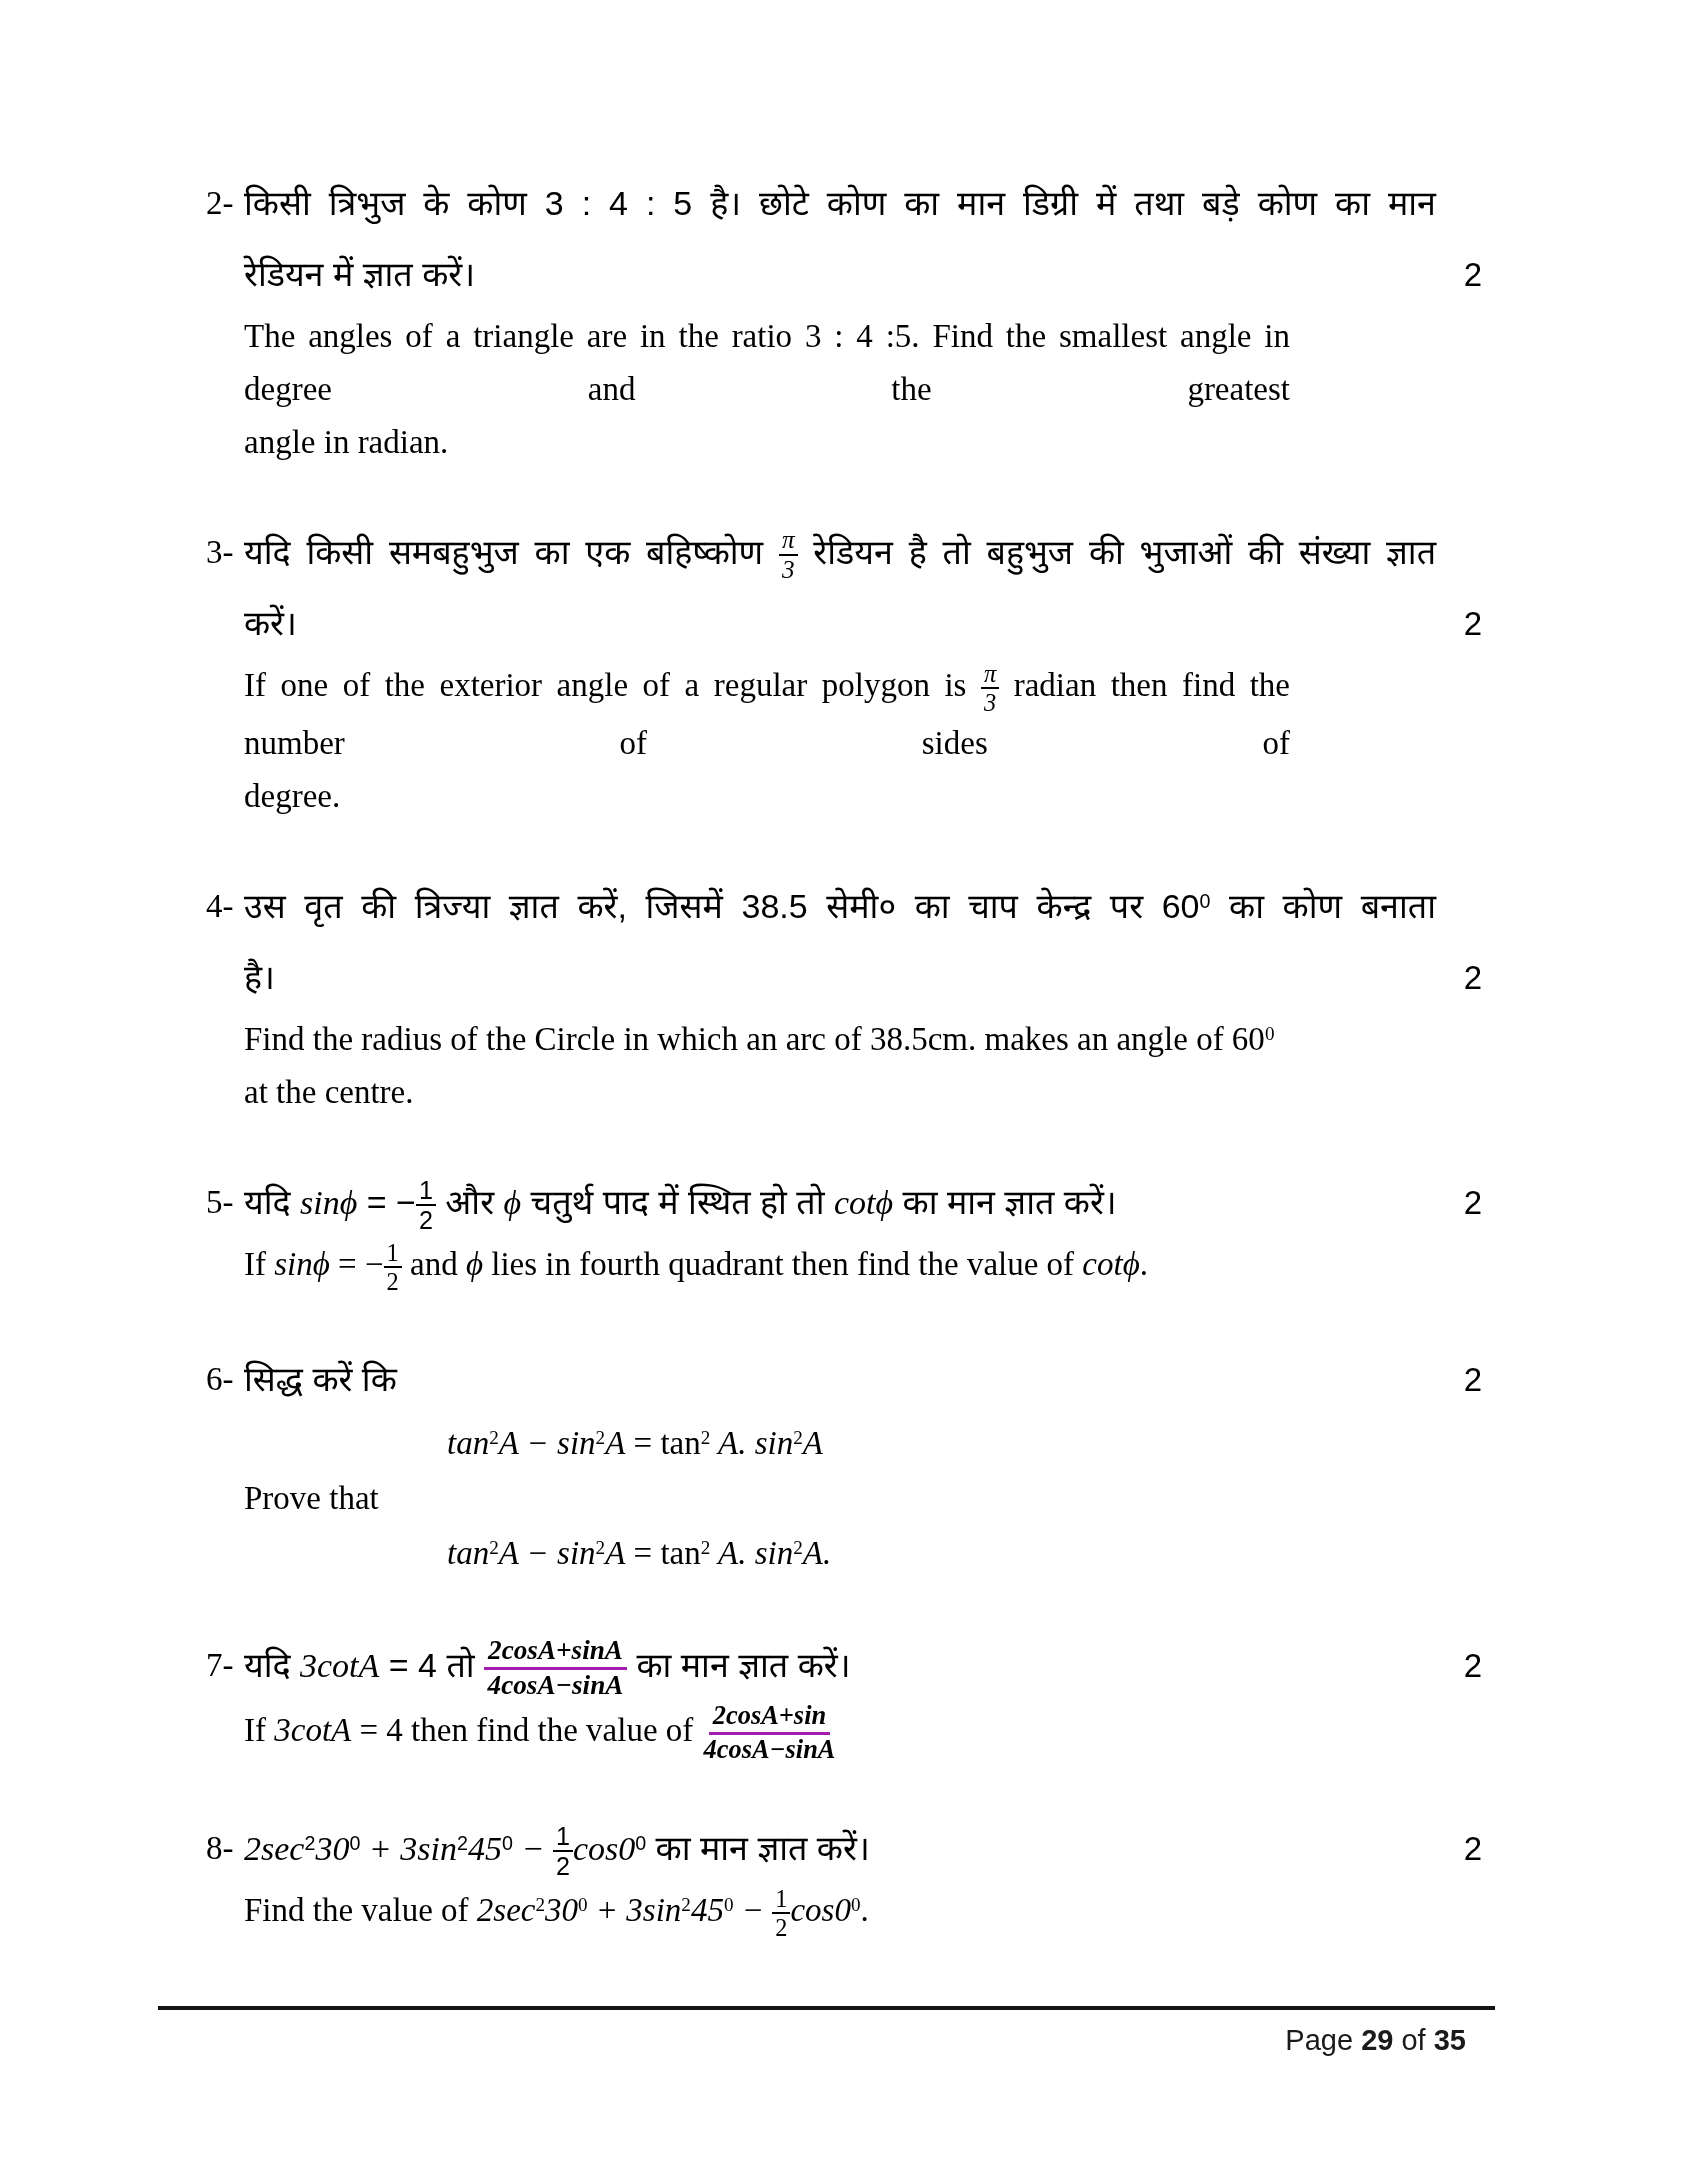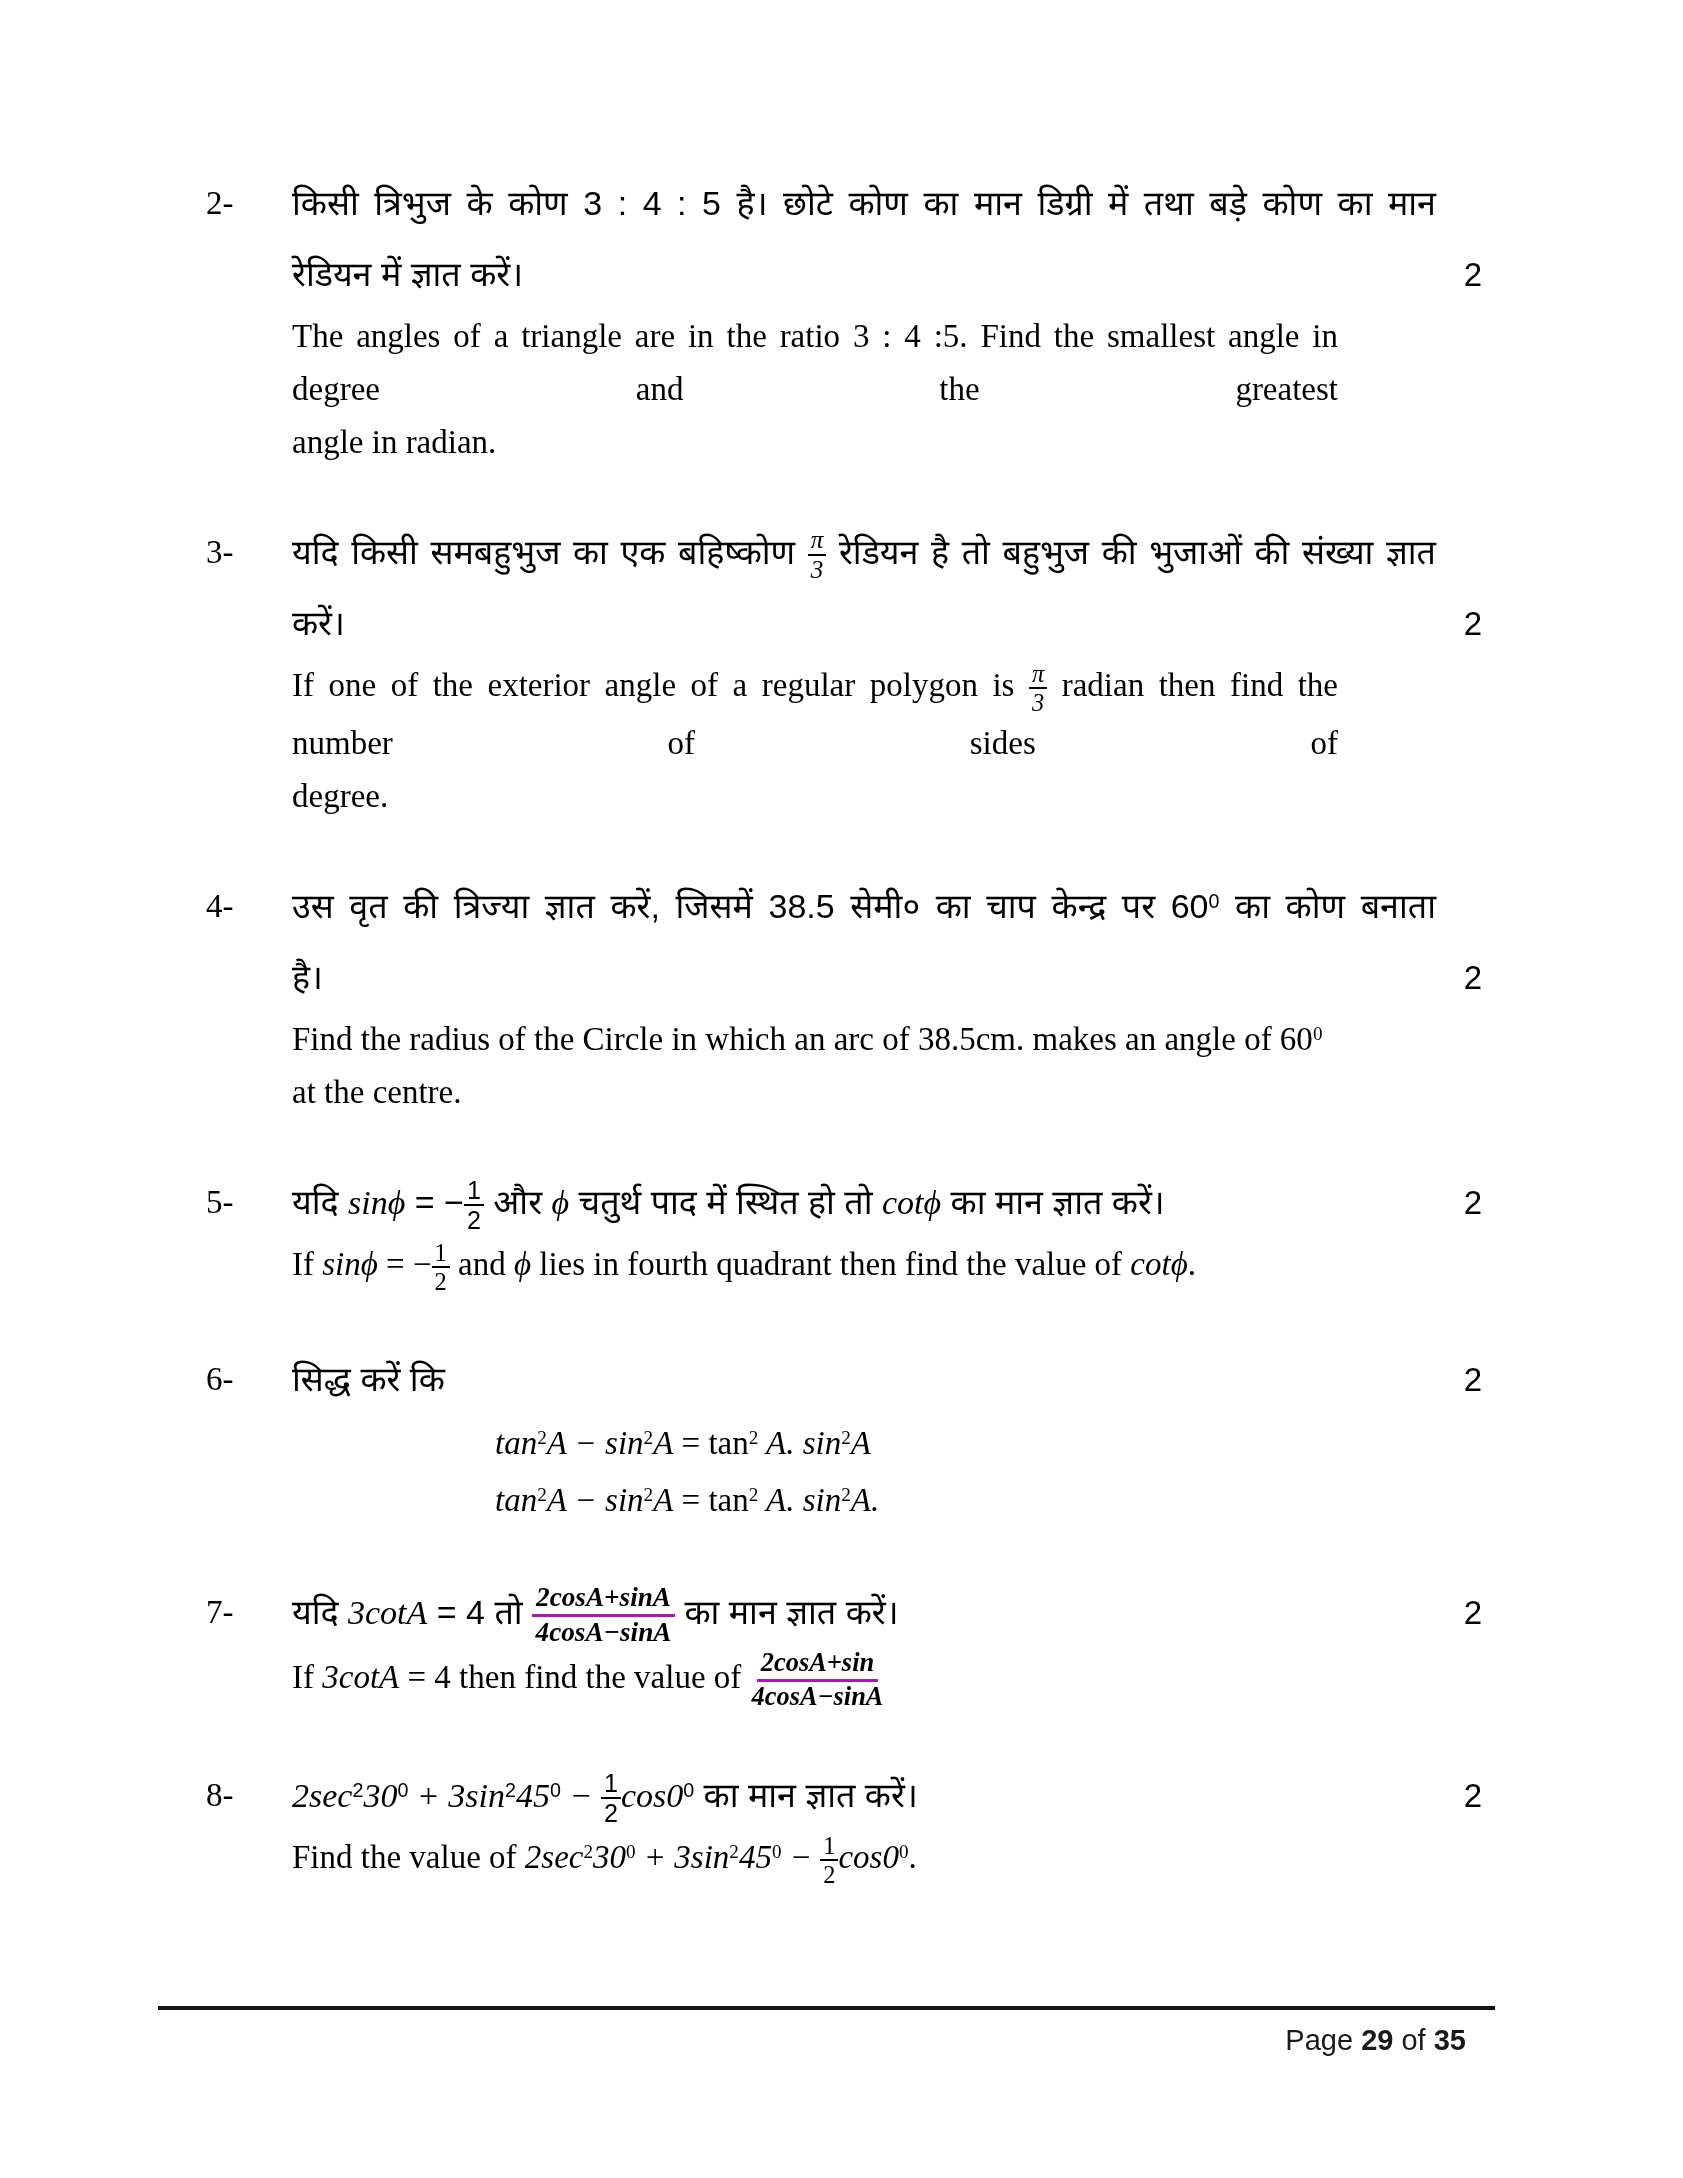--- a/index.html
+++ b/index.html
@@ -2,21 +2,21 @@
 <html><head>
 <meta charset="utf-8">
 <style>
   html,body{margin:0;padding:0;background:#e8e8e8;}
   .page{position:relative;width:1683px;height:2178px;background:#ffffff;color:#000;overflow:hidden;margin:0 auto;}
   .content{position:absolute;left:206px;top:168px;width:1276px;}
   .question{margin-top:48px;}
   .question:first-child{margin-top:0;}
   .qrow{display:flex;align-items:flex-start;}
   .qnum{flex:0 0 38px;font-family:"Liberation Serif",serif;font-size:33px;line-height:71px;}
-  .qbody{flex:1 1 auto;min-width:0;margin-left:48px;}
+  .qbody{flex:1 1 auto;min-width:0;}
   .qmarks{flex:0 0 46px;text-align:right;font-family:"Liberation Sans",sans-serif;font-size:33px;line-height:71px;}
   .t-hindi{font-family:"Liberation Sans",sans-serif;font-size:34px;line-height:71px;}
   .t-hindi.j{text-align:justify;text-align-last:justify;}
   .t-eng{font-family:"Liberation Serif",serif;font-size:33px;line-height:53px;max-width:1046px;}
   .t-eng.j{text-align:justify;text-align-last:justify;}
   .t-formula{padding-left:203px;line-height:57px;}
   .m{font-family:Liberation Serif, serif;font-style:italic;}
   .sup{font-size:0.58em;vertical-align:0.5em;line-height:1;}
   .frac{display:inline-flex;flex-direction:column;align-items:center;text-align:center;vertical-align:middle;font-size:0.74em;line-height:1.12;}
   .frac .fnum{border-bottom:2px solid #000;padding:0 3px;}
@@ -125,20 +125,25 @@
           <div class="qbody t-hindi">सिद्ध करें कि</div>
           <div class="qmarks">2</div>
         </div>
         <div class="qrow">
           <div class="qnum"></div>
           <div class="qbody t-eng t-formula"><span class="m">tan</span><span class="sup">2</span><span class="m">A</span><span class="m"> − </span><span class="m">sin</span><span class="sup">2</span><span class="m">A</span> = tan<span class="sup">2</span><span class="m"> A</span><span class="m">. sin</span><span class="sup">2</span><span class="m">A</span></div>
           <div class="qmarks"></div>
         </div>
         <div class="qrow">
           <div class="qnum"></div>
+          <div class="qbody t-eng">Prove that</div>
+          <div class="qmarks"></div>
+        </div>
+        <div class="qrow">
+          <div class="qnum"></div>
           <div class="qbody t-eng t-formula"><span class="m">tan</span><span class="sup">2</span><span class="m">A</span><span class="m"> − </span><span class="m">sin</span><span class="sup">2</span><span class="m">A</span> = tan<span class="sup">2</span><span class="m"> A</span><span class="m">. sin</span><span class="sup">2</span><span class="m">A</span><span class="m">.</span></div>
           <div class="qmarks"></div>
         </div>
       </div>
       <div class="question">
         <div class="qrow">
           <div class="qnum">7-</div>
           <div class="qbody t-hindi">यदि <span class="m">3cotA</span> = 4 तो <span class="frac it big">
               <span class="fnum">2cosA+sinA</span>
               <span class="fden">4cosA−sinA</span>

